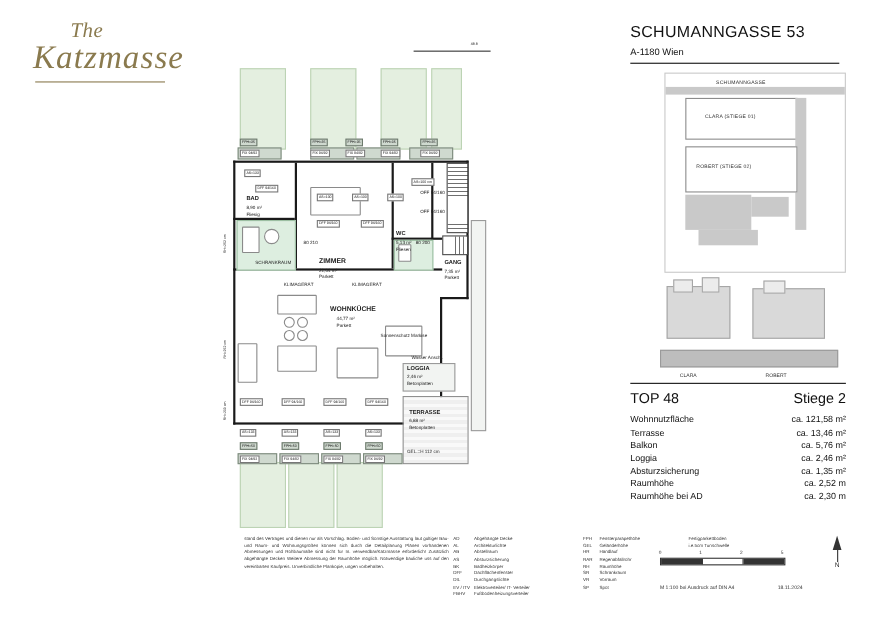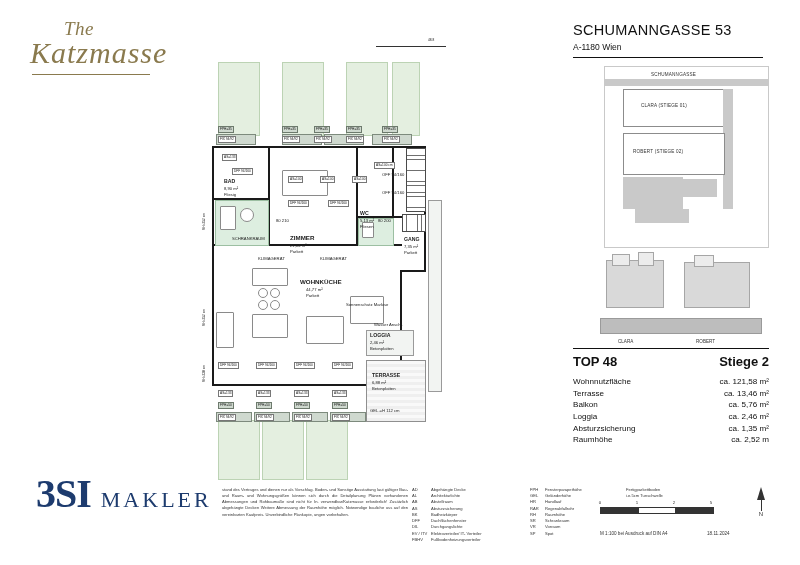--- a/index.html
+++ b/index.html
@@ -155,21 +155,21 @@
     left: 573px; top: 348px;
     width: 196px;
   }
   .panel .toprule { border-top: 1px solid #111; }
   .panel .title {
     display: flex;
     justify-content: space-between;
     align-items: center;
     padding: 5px 0 3px 0;
     font-size: 13px;
-    font-weight: bold;
+    font-weight: normal;
     color: #111;
   }
   .panel .subtitle {
     display: flex;
     justify-content: space-between;
     align-items: baseline;
     font-size: 8.3px;
     padding-bottom: 4px;
     border-bottom: 1px solid #111;
     color: #111;
@@ -399,20 +399,24 @@
         <td class="val">ca. 2,46 m²</td>
       </tr>
       <tr>
         <td>Absturzsicherung</td>
         <td class="val">ca. 1,35 m²</td>
       </tr>
       <tr>
         <td>Raumhöhe</td>
         <td class="val">ca. 2,52 m</td>
       </tr>
+      <tr>
+        <td>Raumhöhe bei AD</td>
+        <td class="val">ca. 2,30 m</td>
+      </tr>
     </tbody>
       </table>
   </div>
 
   <div class="scalewrap">
     <div class="scaleticks">
       <span style="left:0px;">0</span>
       <span style="left:37px;">1</span>
       <span style="left:74px;">2</span>
       <span style="left:111px;">5</span>
@@ -424,24 +428,20 @@
     </div>
   </div>
   <div class="footnote">M 1:100 bei Ausdruck auf DIN A4</div>
   <div class="datestamp">18.11.2024</div>
   <div class="compass">
     <div class="needle"></div>
     <div class="stem"></div>
     <div class="n">N</div>
   </div>
 
-  <div class="agency">
-    <span class="a1">3SI</span>
-    <span class="a2">MAKLER</span>
-  </div>
 
   <div class="legal">stand des Vertrages und dienen nur als Vorschlag. Boden- und Sonstige Ausstattung laut gültiger Bau- und Raum- und Wohnungsgrößen können sich durch die Detailplanung Plänen vorhandenen Abmessungen und Rohbaumaße sind nicht für In. verwendbar/Katzmasse erforderlich! Zusätzlich abgehängte Decken Weitere Abmessung der Raumhöhe möglich. Notwendige bauliche uss auf den vereinbarten Kaufpreis. Unverbindliche Plankopie, ungen vorbehalten.</div>
 
   <div class="legend col1">
     <div class="row">
         <span class="k w">AD</span>
         <span>Abgehängte Decke</span>
       </div>
     <div class="row">
         <span class="k w">AL</span>

